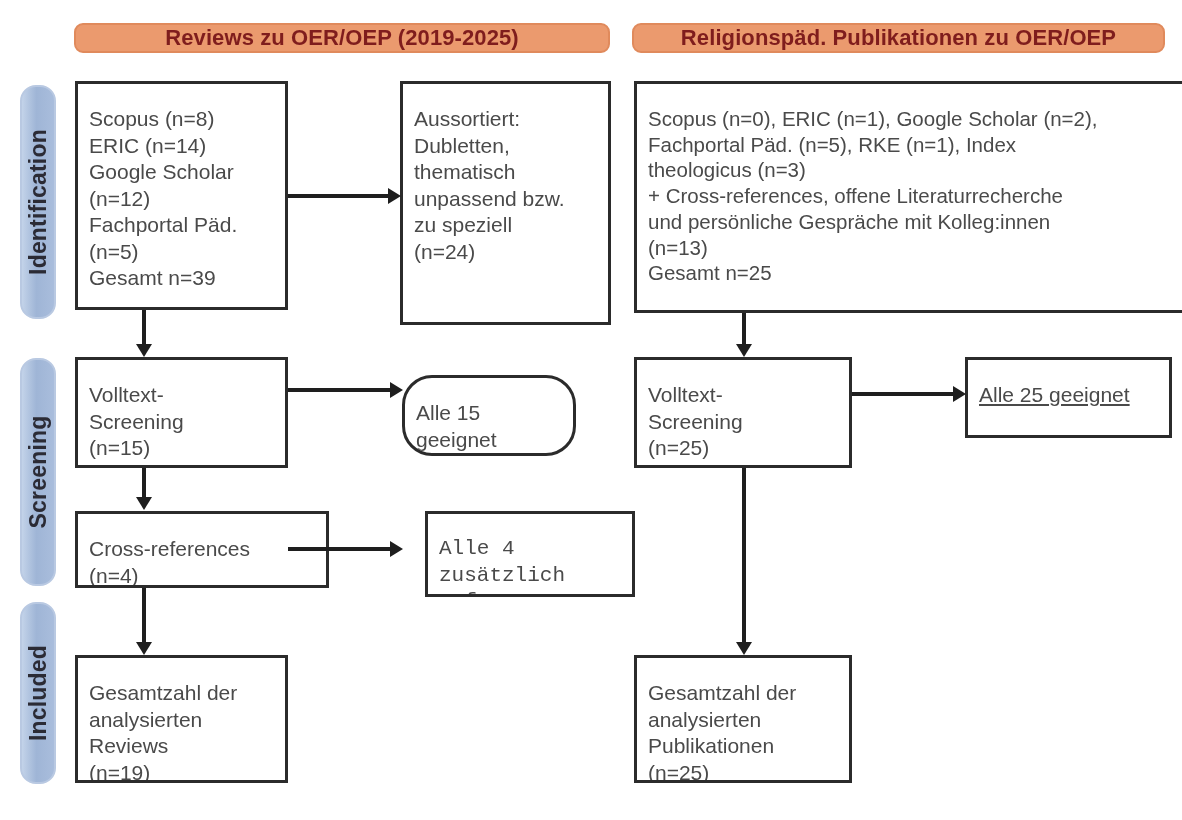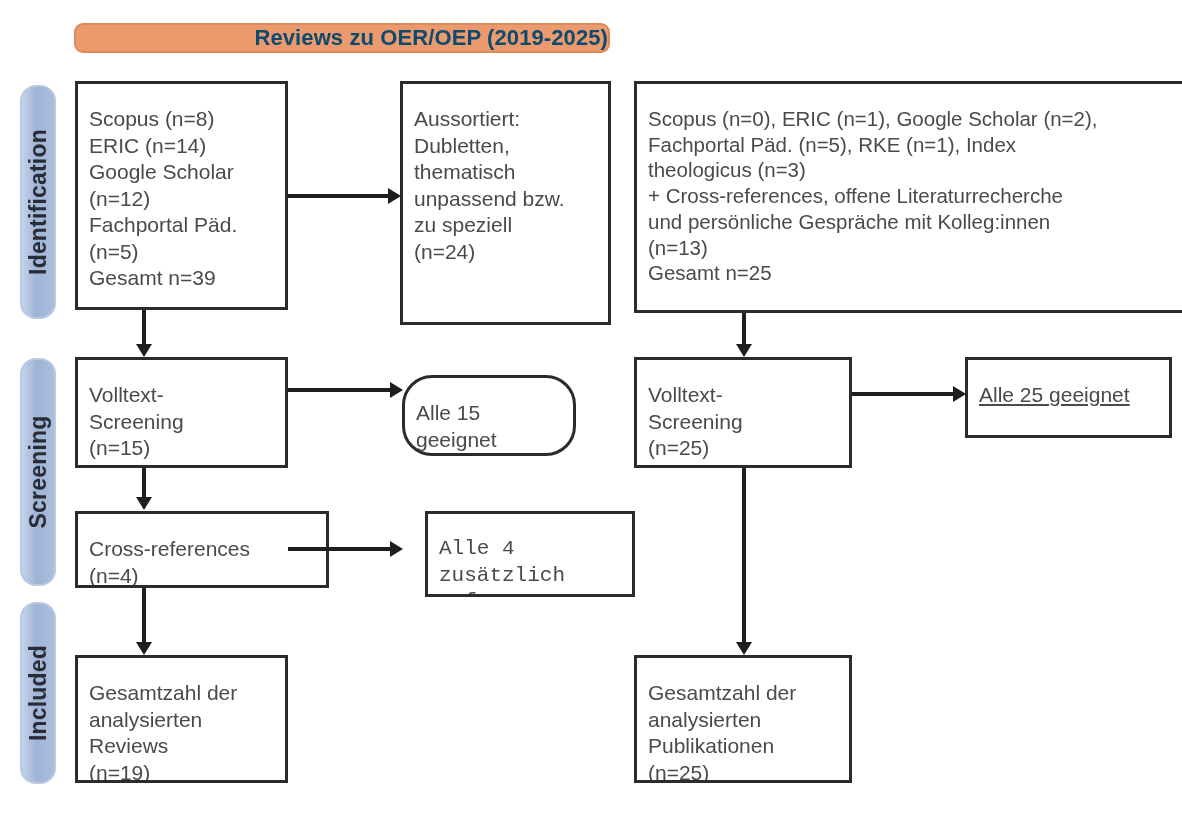--- a/index.html
+++ b/index.html
@@ -38,24 +38,24 @@
 
   
   .col-header {
     position: absolute;
     background: #eb9a6e;
     border: 2px solid #e08a5c;
     border-radius: 9px;
     box-sizing: border-box;
     display: flex;
     align-items: center;
-    justify-content: flex-end;
+    justify-content: center;
     font-weight: bold;
     font-size: 22px;
-    color: #0c4a6e;
+    color: #7f1d1d;
     letter-spacing: 0.1px;
   }
 
   
   .flow-box {
     position: absolute;
     background: #ffffff;
     border: 3px solid #2b2b2b;
     box-sizing: border-box;
     padding: 22px 9px 5px 11px;
@@ -109,20 +109,23 @@
   </div>
 
   <div class="phase-tab" style="left:20px; top:602px; width:36px; height:182px;">
     <span class="phase-label">Included</span>
   </div>
 
   <div class="col-header" style="left:74px; top:23px; width:536px; height:30px;">
     <span>Reviews zu OER/OEP (2019-2025)</span>
   </div>
 
+  <div class="col-header" style="left:632px; top:23px; width:533px; height:30px;">
+    <span>Religionspäd. Publikationen zu OER/OEP</span>
+  </div>
 
   <div class="flow-box" style="left:75px; top:81px; width:213px; height:229px;">Scopus (n=8)
 ERIC (n=14)
 Google Scholar
 (n=12)
 Fachportal Päd.
 (n=5)
 Gesamt n=39</div>
 
   <div class="flow-box" style="left:400px; top:81px; width:211px; height:244px;">Aussortiert:

